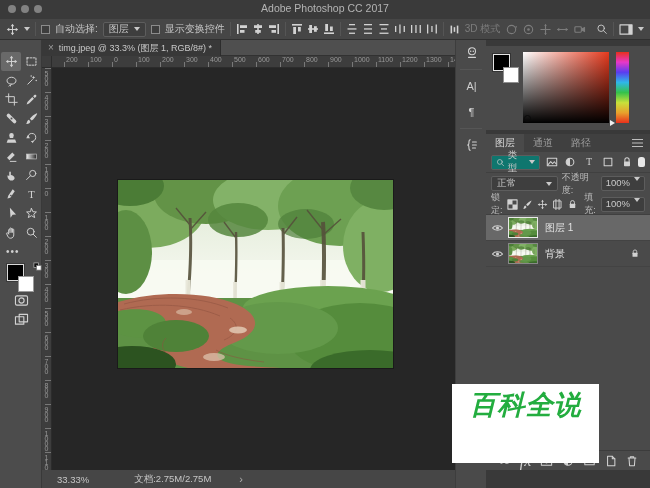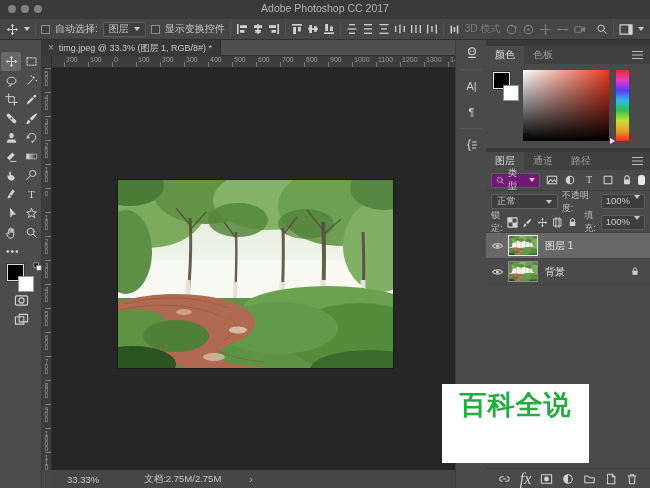--- a/index.html
+++ b/index.html
@@ -67,21 +67,21 @@
     border-right:1px solid #2c2c2c; overflow:hidden; z-index:2; }
   .htick { position:absolute; top:6px; width:1px; height:6px; background:#787878; }
   .hlab { position:absolute; top:0px; font-size:7px; color:#989898; }
   .vtick { position:absolute; left:3px; width:7px; height:1px; background:#787878; }
   .vlab { position:absolute; left:1px; font-size:7px; color:#989898;
     writing-mode:vertical-lr; text-orientation:upright; letter-spacing:-2px; }
   .photo { position:absolute; left:76px; top:124px; width:275px; height:188px;
     box-shadow:0 0 0 1px #1a1a1a; }
 
   
-  .statusbar { position:absolute; left:52px; top:470px; width:413px; height:18px; background:#464646;
+  .statusbar { position:absolute; left:42px; top:470px; width:413px; height:18px; background:#464646;
     display:flex; align-items:center; font-size:9.5px; color:#c6c6c6; }
   .status-zoom { margin-left:15px; }
   .status-doc { margin-left:45px; }
   .status-arrow { margin-left:28px; color:#b0b0b0; font-size:11px; }
 
   
   .dockstrip { position:absolute; left:455px; top:40px; width:31px; height:448px;
     background:#4a4a4a; border-left:1px solid #3d3d3d; }
   .dock-btn { width:31px; height:26px; display:flex; align-items:center; justify-content:center;
     color:#cfcfcf; font-size:11px; }
@@ -109,21 +109,21 @@
   .hue-bar { position:absolute; left:130px; top:6px; width:13px; height:71px;
     background:linear-gradient(#e8301c,#e838c8,#5a3cf0,#2fb7e8,#35c24a,#c8e03a,#e8a02c,#e8301c); }
   .hue-marker { position:absolute; left:124px; top:74px; width:0; height:0;
     border-top:3.5px solid transparent; border-bottom:3.5px solid transparent; border-left:5px solid #efefef; }
 
   
   .layers-panel { position:relative; margin-top:4px; height:336px; }
   .lrow { display:flex; align-items:center; font-size:9.5px; color:#c9c9c9; padding:0 5px; gap:4px; }
   .filter-row { height:21px; border-bottom:1px solid #404040; }
   .filter-box { display:flex; align-items:center; gap:3px; height:15px; padding:0 4px;
-    background:#701a75; border:1px solid #5d5d5d; border-radius:2px; }
+    background:#0f766e; border:1px solid #5d5d5d; border-radius:2px; }
   .flt-ico { width:15px; height:15px; display:flex; align-items:center; justify-content:center; }
   .lit-dot { width:7px; height:10px; background:#e8e8e8; border-radius:3px 3px 2px 2px; margin-left:auto; }
   .blend-row { height:21px; }
   .blend-box { width:72px; display:flex; align-items:center; height:15px; padding:0 5px;
     background:#3e3e3e; border:1px solid #5d5d5d; border-radius:2px; }
   .blend-box .chev { margin-left:auto; }
   .mini-label { font-size:9px; color:#bdbdbd; }
   .val-box { display:flex; align-items:flex-start; gap:4px; height:15px; padding:0 4px;
     background:#3e3e3e; border:1px solid #5d5d5d; border-radius:2px; }
   .lock-row { height:21px; border-bottom:1px solid #404040; }
@@ -131,22 +131,22 @@
   .layer-row.selected { background:#686868; }
   .eye-cell { width:22px; display:flex; align-items:center; justify-content:center; }
   .thumb { width:30px; height:21px; border:1px solid #888; background:#6a9; margin-right:7px; }
   .layer-row.selected .thumb { border-color:#e9e9e9; }
   .layer-name { font-size:10px; color:#e2e2e2; }
   .layer-lock { margin-left:auto; margin-right:10px; }
   .lp-bottom { position:absolute; left:0; bottom:0; width:100%; height:20px; border-top:1px solid #3c3c3c;
     display:flex; align-items:center; justify-content:center; gap:9px; }
 
   
-  .watermark { position:absolute; left:442px; top:384px; width:147px; height:79px; background:#ffffff;
-    z-index:10; text-align:center; }
+  .watermark { position:absolute; left:452px; top:384px; width:147px; height:79px; background:#ffffff;
+    z-index:10; text-align:center;font-style:italic; }
   .wm-title { font-size:27px; font-weight:bold; line-height:1.2; margin-top:5px; letter-spacing:1px; }
   .wm-sub { font-size:14.5px; color:#9b9b9b; letter-spacing:1px; margin-top:1px; }
 </style>
 </head>
 <body>
 
 <svg width="0" height="0" style="position:absolute">
   <defs>
     <linearGradient id="skyg" x1="0" y1="0" x2="0" y2="1">
       <stop offset="0" stop-color="#dde8d2"></stop>
@@ -603,25 +603,20 @@
       <svg width="14" height="14" viewBox="0 0 16 16">
           <path class="svgi" d="M6 2C4.5 2 4.5 3.5 4.5 5S4 8 3 8c1 0 1.5 1.5 1.5 3S4.5 14 6 14"></path>
           <path class="svgi" d="M8.5 4.5H13M8.5 8H13M8.5 11.5h3.5"></path>
         </svg>
     </div>
   </div>
 
   <div class="panels">
 
     <div class="panel">
-      <div class="panel-head">
-        <span class="ptab active">颜色</span>
-        <span class="ptab">色板</span>
-        <span class="hamb"></span>
-      </div>
       <div class="color-body">
         <span class="cp-fg"></span>
         <span class="cp-bg"></span>
         <div class="sat-box">
           <span class="sat-cursor"></span>
         </div>
         <div class="hue-bar"></div>
         <span class="hue-marker"></span>
       </div>
     </div>

